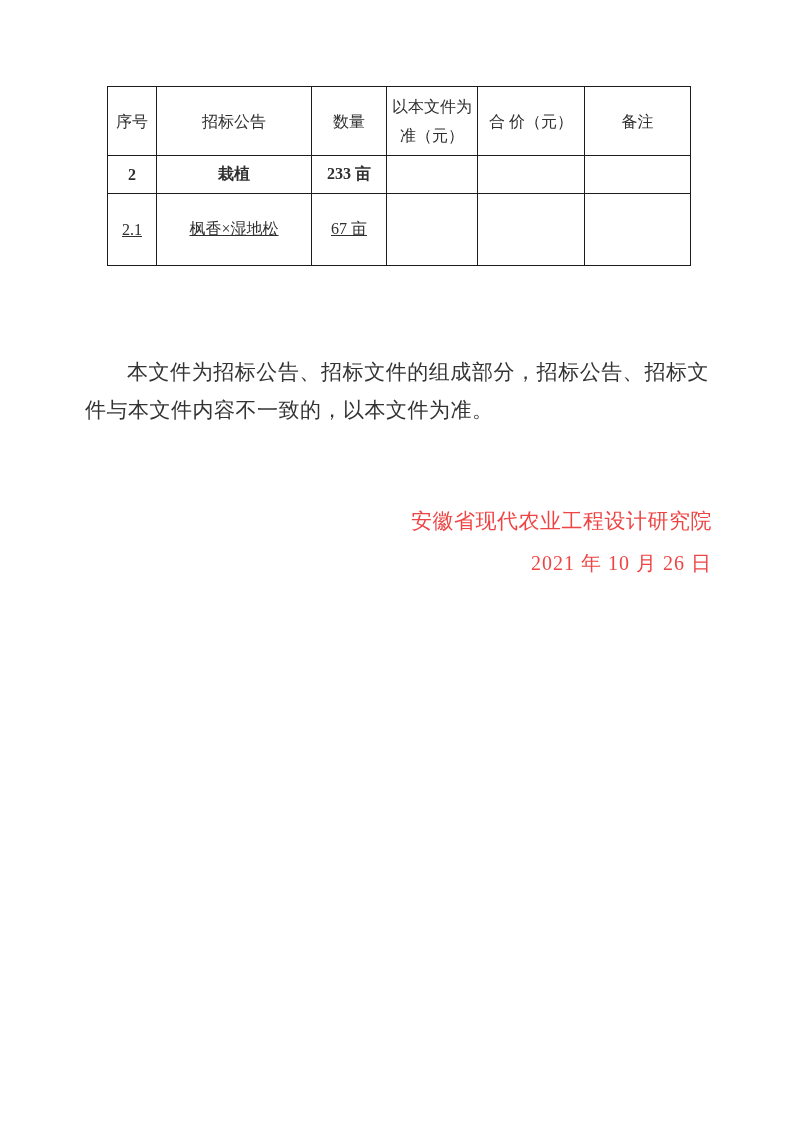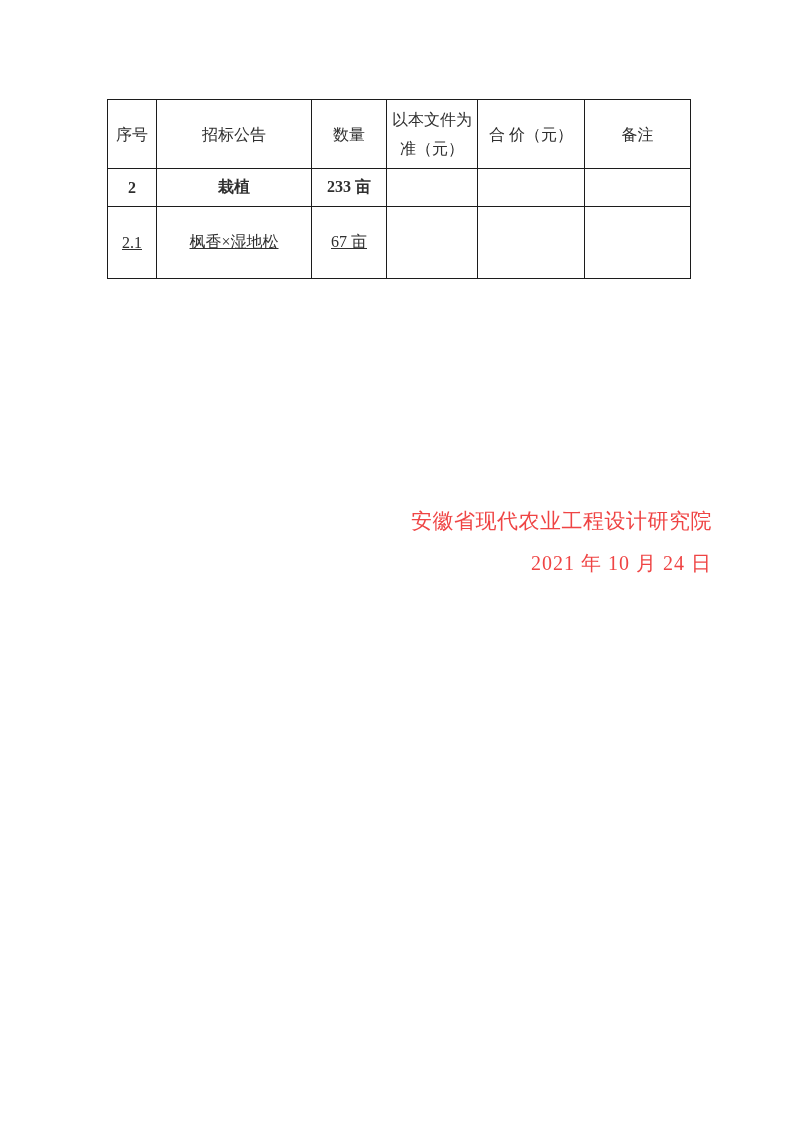--- a/index.html
+++ b/index.html
@@ -14,21 +14,21 @@
     background: #ffffff;
     overflow: hidden;
     font-family: "Liberation Serif", "DejaVu Serif", serif;
     color: #2f2f2f;
   }
 
   
   table.bid-table {
     position: absolute;
     left: 107px;
-    top: 99px;
+    top: 86px;
     width: 583px;
     border-collapse: collapse;
     table-layout: fixed;
     font-size: 16px;
     color: #2f2f2f;
   }
   table.bid-table th,
   table.bid-table td {
     border: 1.5px solid #1c1c1c;
     text-align: center;
@@ -114,19 +114,20 @@
         <td>2.1</td>
         <td>枫香×湿地松</td>
         <td>67 亩</td>
         <td></td>
         <td></td>
         <td></td>
       </tr>
     </tbody>
   </table>
 
+  <p class="statement">本文件为招标公告、招标文件的组成部分，招标公告、招标文件与本文件内容不一致的，以本文件为准。</p>
 
   <div class="sign-block">
     <div class="sign-org">安徽省现代农业工程设计研究院</div>
-    <div class="sign-date">2021 年 10 月 24 日</div>
+    <div class="sign-date">2021 年 10 月 26 日</div>
   </div>
 
 </div>
 
 </body></html>

